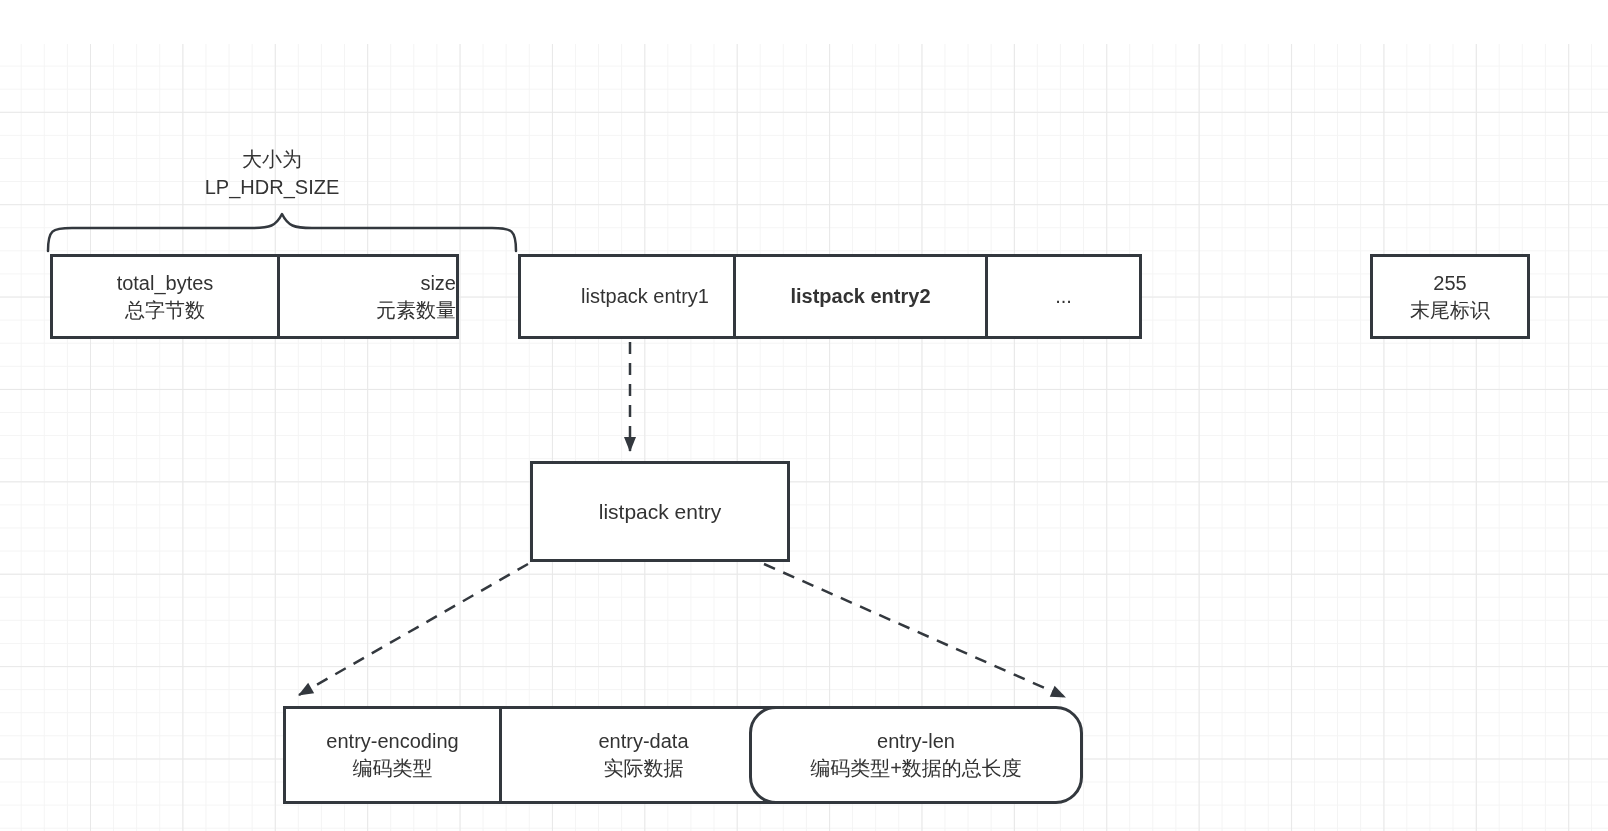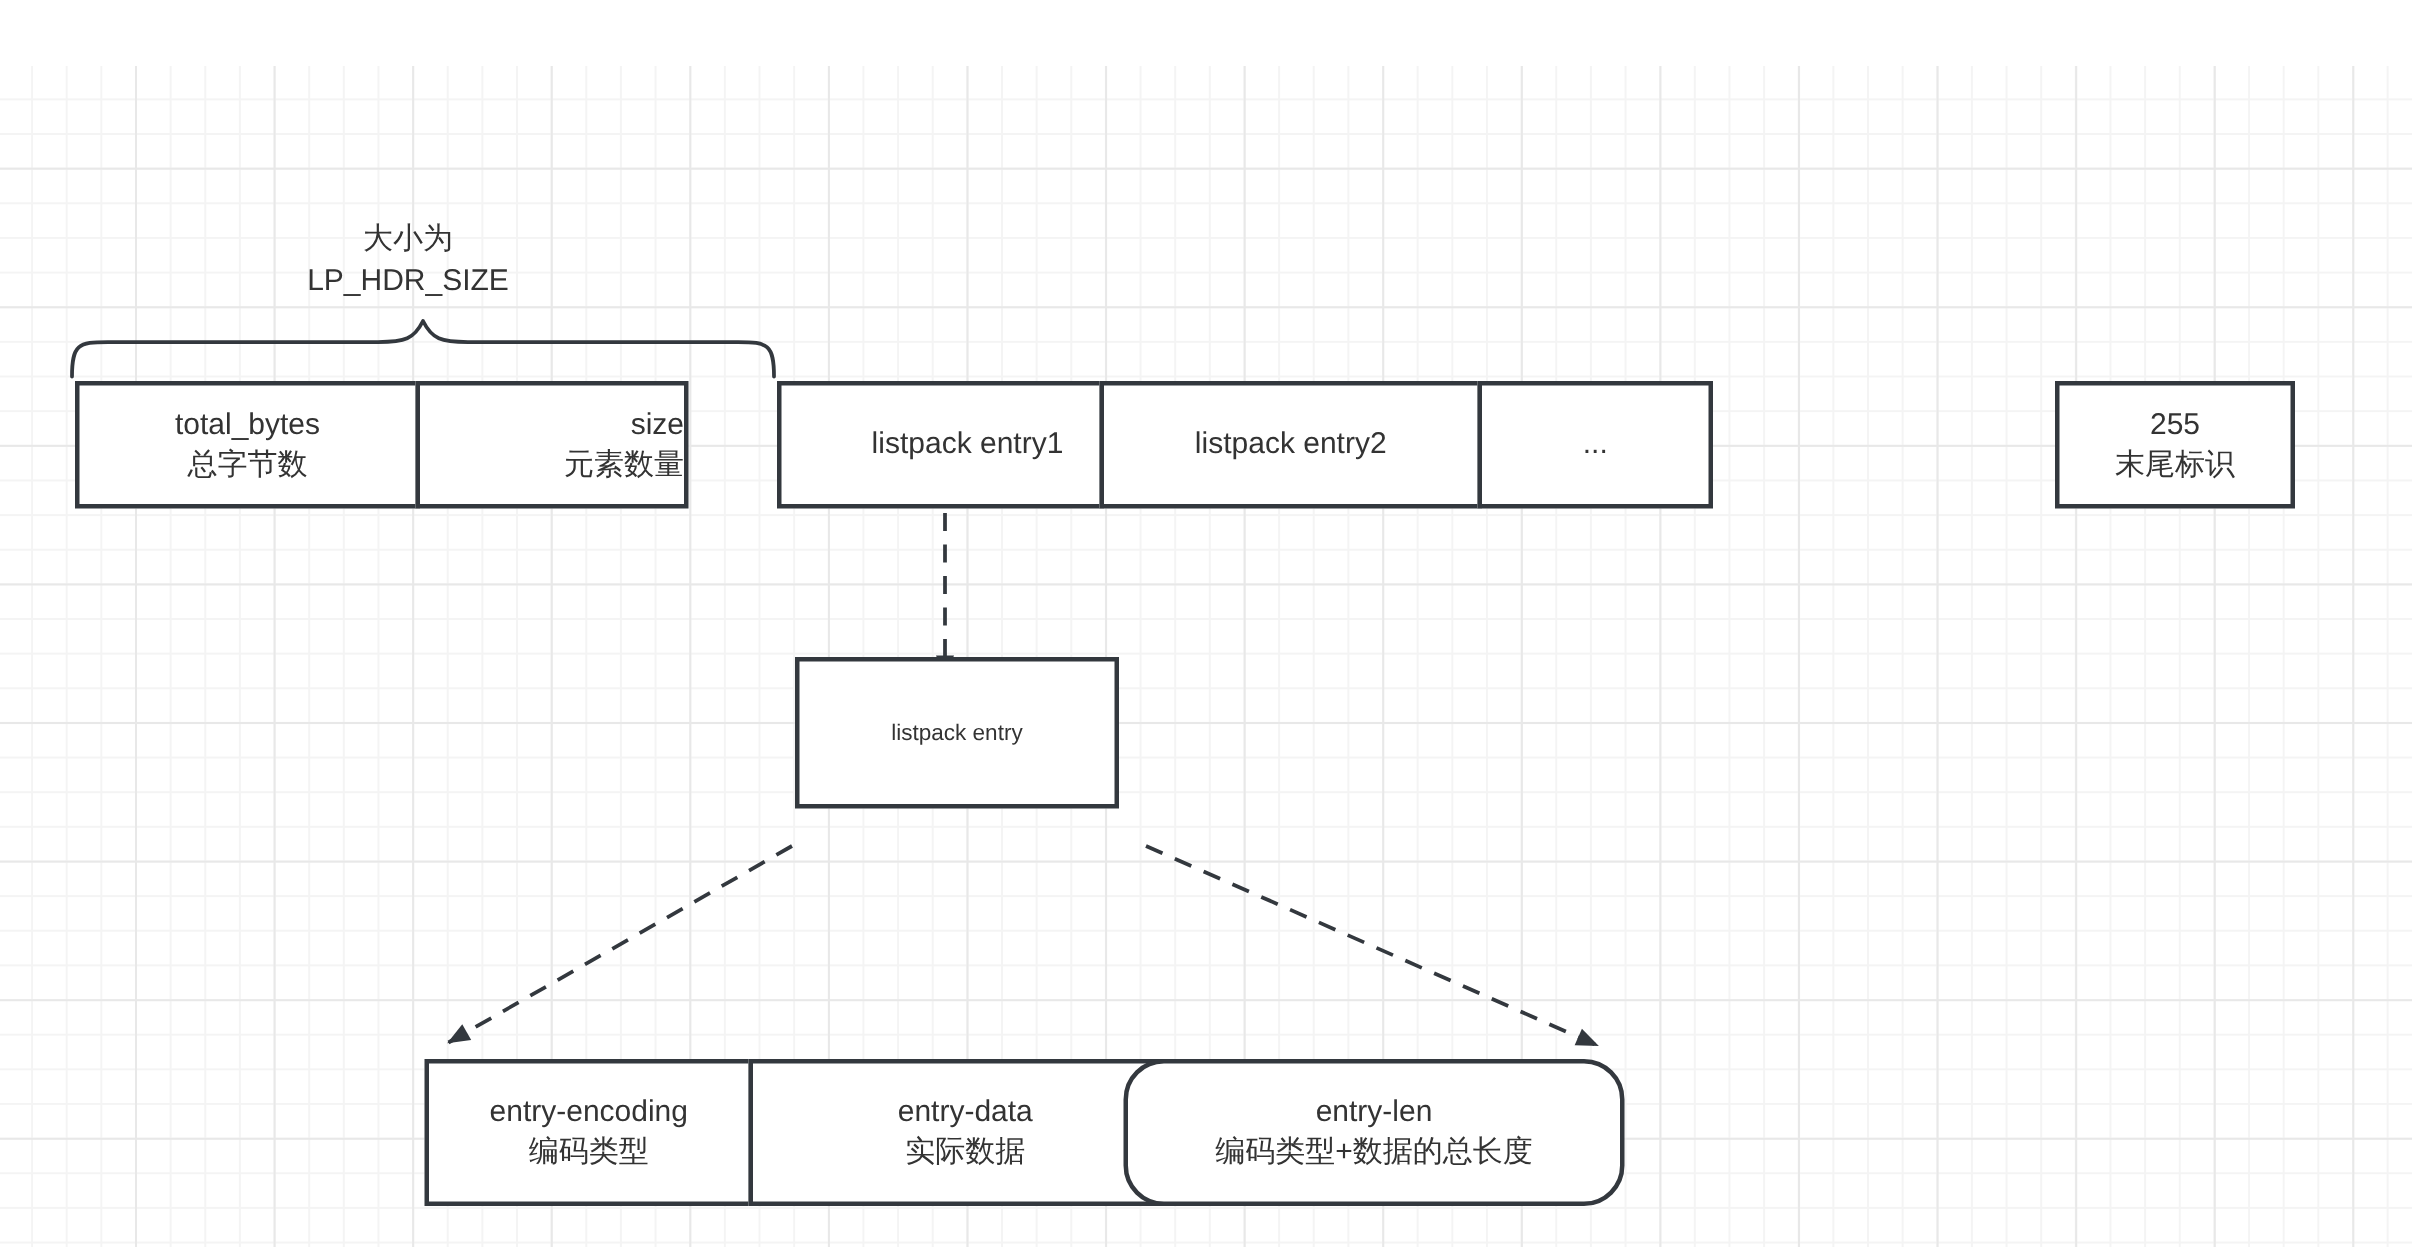--- a/index.html
+++ b/index.html
@@ -29,25 +29,25 @@
     text-align:center;
     color:#333333;
     font-size:20px;line-height:27px;
     z-index:2;
   }
   .hdr{top:210px;height:85px;}
   .det{top:662px;height:98px;}
   .c-total{left:50px;width:230px;}
   .c-size{left:277px;width:182px;align-items:flex-end;}
   .c-e1{left:518px;width:218px;padding-left:36px;}
-  .c-e2{left:733px;width:255px;}
+  .c-e2{left:733px;width:255px;font-weight:bold;}
   .c-dots{left:985px;width:157px;}
   .c-eN{left:1139px;width:234px;}
   .c-255{left:1370px;width:160px;}
-  .c-entry{left:530px;top:394px;width:216px;height:101px;font-size:15px;}
+  .c-entry{left:530px;top:417px;width:260px;height:101px;font-size:21px;}
   .c-enc{left:283px;width:219px;}
   .c-data{left:499px;width:289px;}
   .c-len{left:749px;width:334px;border-radius:27px;}
   .brace-label{
     position:absolute;left:132px;top:101px;width:280px;
     text-align:center;color:#333333;
     font-size:20px;line-height:28px;z-index:2;
   }
 </style>
 </head>

